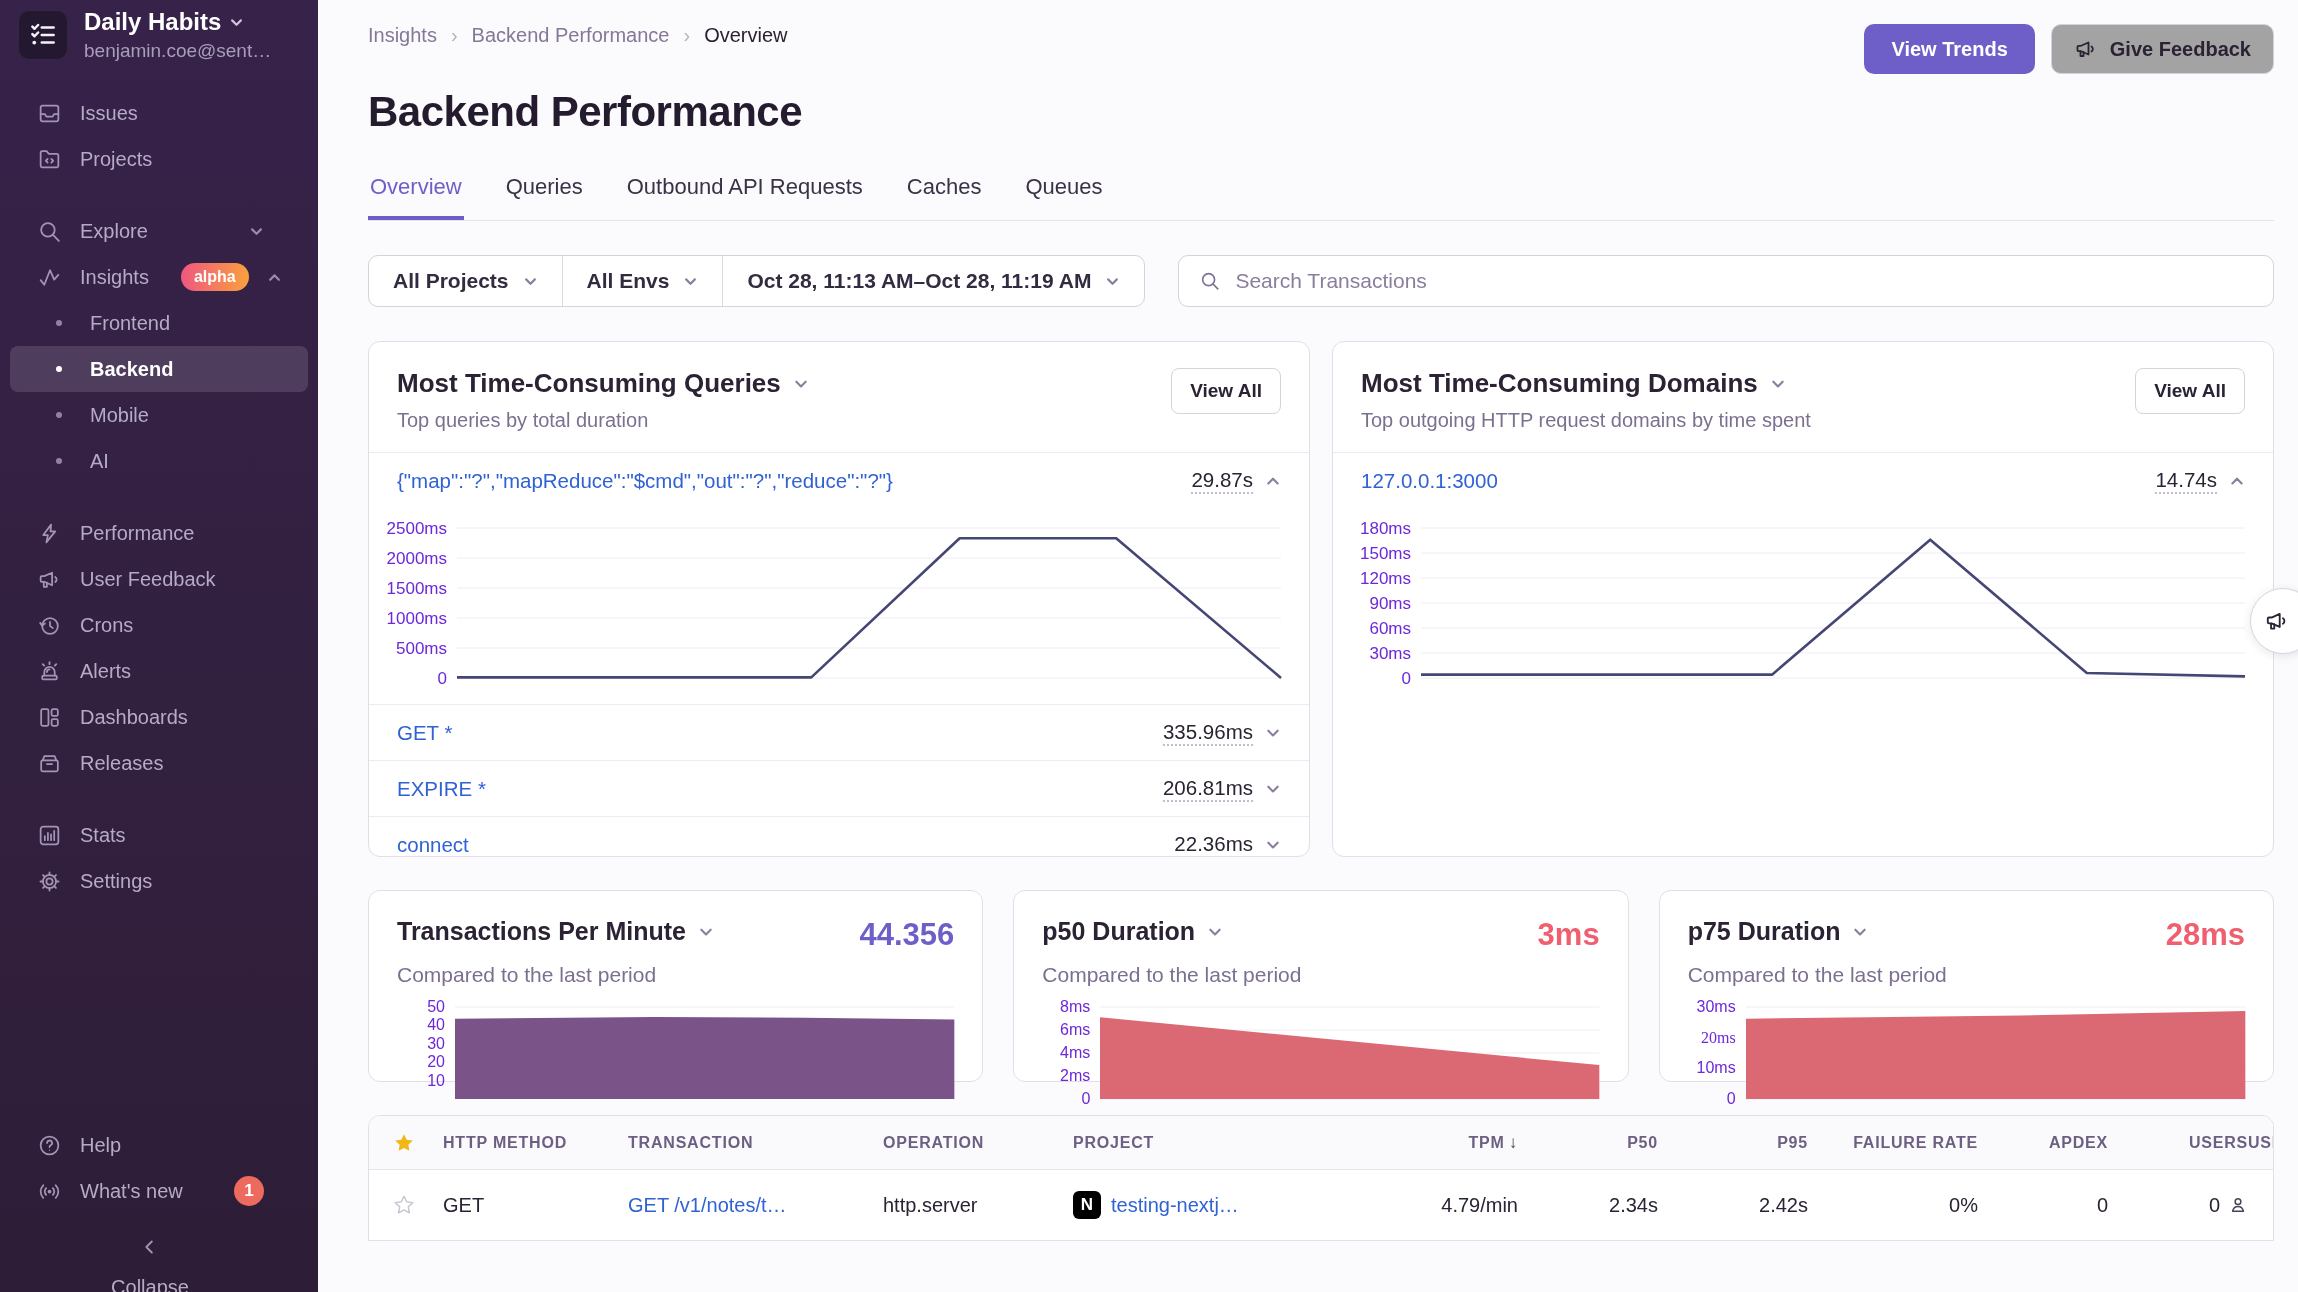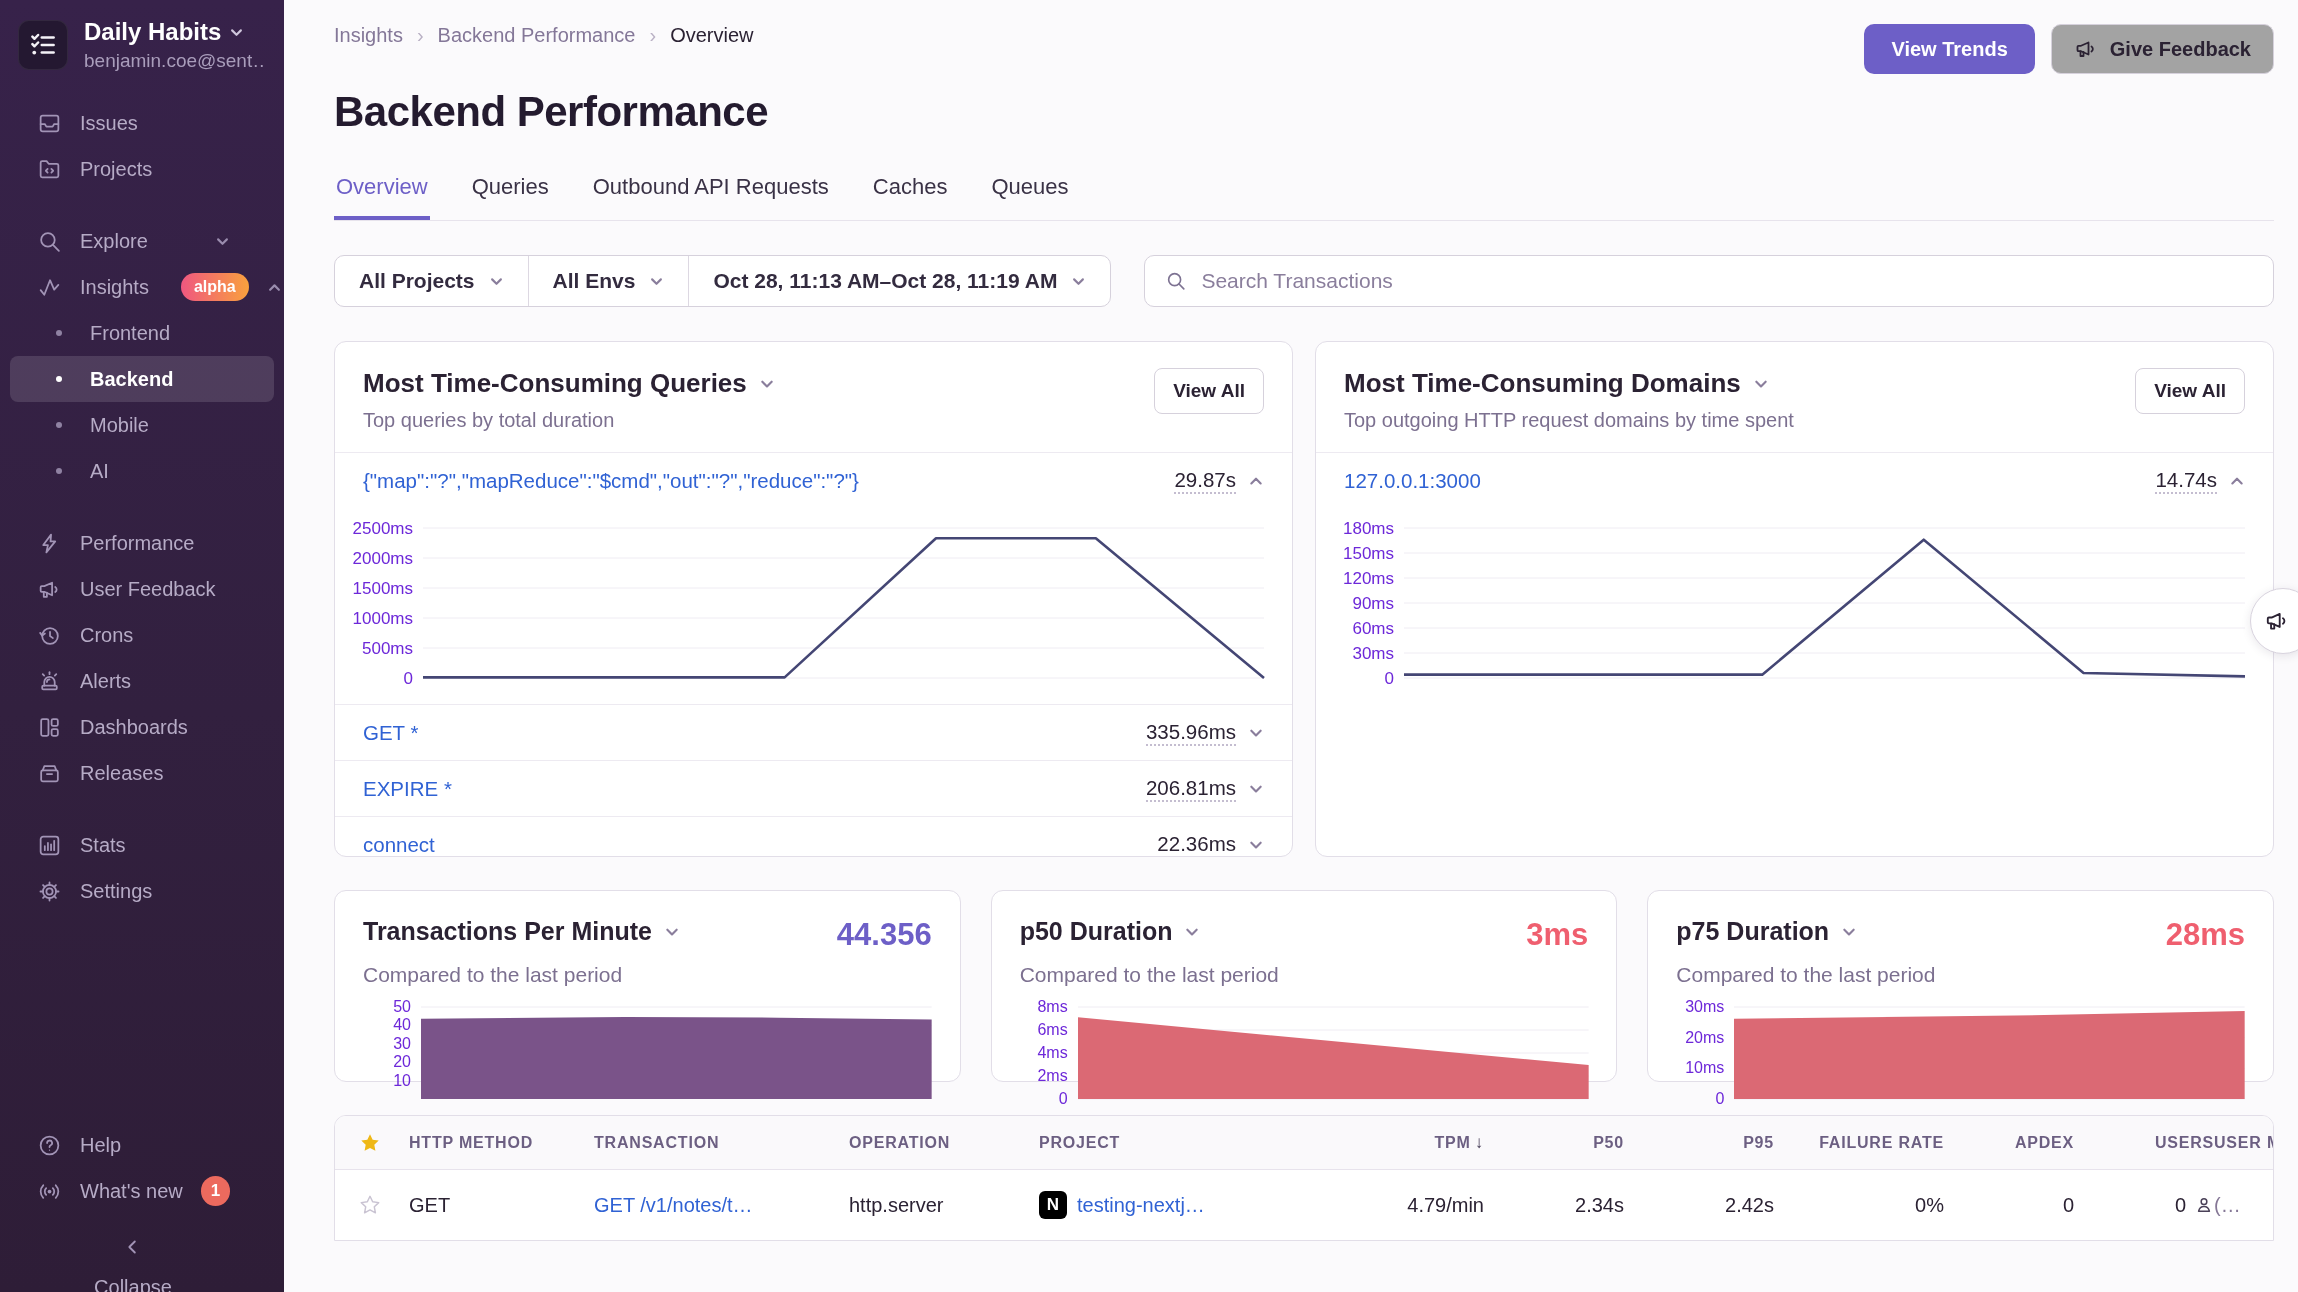--- a/index.html
+++ b/index.html
@@ -6,24 +6,24 @@
   html,body { width:2298px; height:1292px; overflow:hidden; }
   body {
     font-family:"Liberation Sans", sans-serif;
     background:#fbfafc; color:#2b2233;
     display:flex;
   }
   svg { display:block; }
 
   
   .sidebar {
-    width:284px; flex:none; height:1292px;
+    width:318px; flex:none; height:1292px;
     background:linear-gradient(180deg,#37224a 0%,#32203f 55%,#2e1d37 100%);
     color:#b6abc6; display:flex; flex-direction:column;
-    padding:18px 0 10px 0;
+    padding:8px 0 10px 0;
   }
   .org {
     display:flex; align-items:center; gap:16px;
     padding:0 20px 0 18px; margin-bottom:28px;
   }
   .org-logo {
     width:50px; height:50px; border-radius:11px; flex:none;
     background:#241831; border:1px solid rgba(255,255,255,.07);
     display:flex; align-items:center; justify-content:center; color:#f4f2f7;
   }
@@ -648,21 +648,21 @@
                 <path d="M2.5 4.3L6 7.8l3.5-3.5"></path>
               </svg>
             </span>
         </div>
         <div class="mini-val val-red">28ms</div>
       </div>
       <div class="mini-sub">Compared to the last period</div>
       <div class="chart minichart">
         <div class="ticks">
             <div class="tick" style="top: 0%;">30ms</div>
-            <div class="tick" style="top: 33.3333%;">20ms</div>
+            <div class="tick" style="top: 33.3333%; font-family: Liberation Serif, serif;">20ms</div>
             <div class="tick" style="top: 66.6667%;">10ms</div>
             <div class="tick" style="top: 100%;">0</div>
           </div>
         <svg viewBox="0 0 100 100" preserveAspectRatio="none">
             <line x1="0" x2="100" y1="0" y2="0" class="grid"></line>
             <line x1="0" x2="100" y1="33.33333333333334" y2="33.33333333333334" class="grid"></line>
             <line x1="0" x2="100" y1="66.66666666666667" y2="66.66666666666667" class="grid"></line>
             <line x1="0" x2="100" y1="100" y2="100" class="grid"></line>
             <polygon points="0,12.67 55,9.33 100,4.33 100,100 0,100" fill="#db6974"></polygon>
           </svg>

